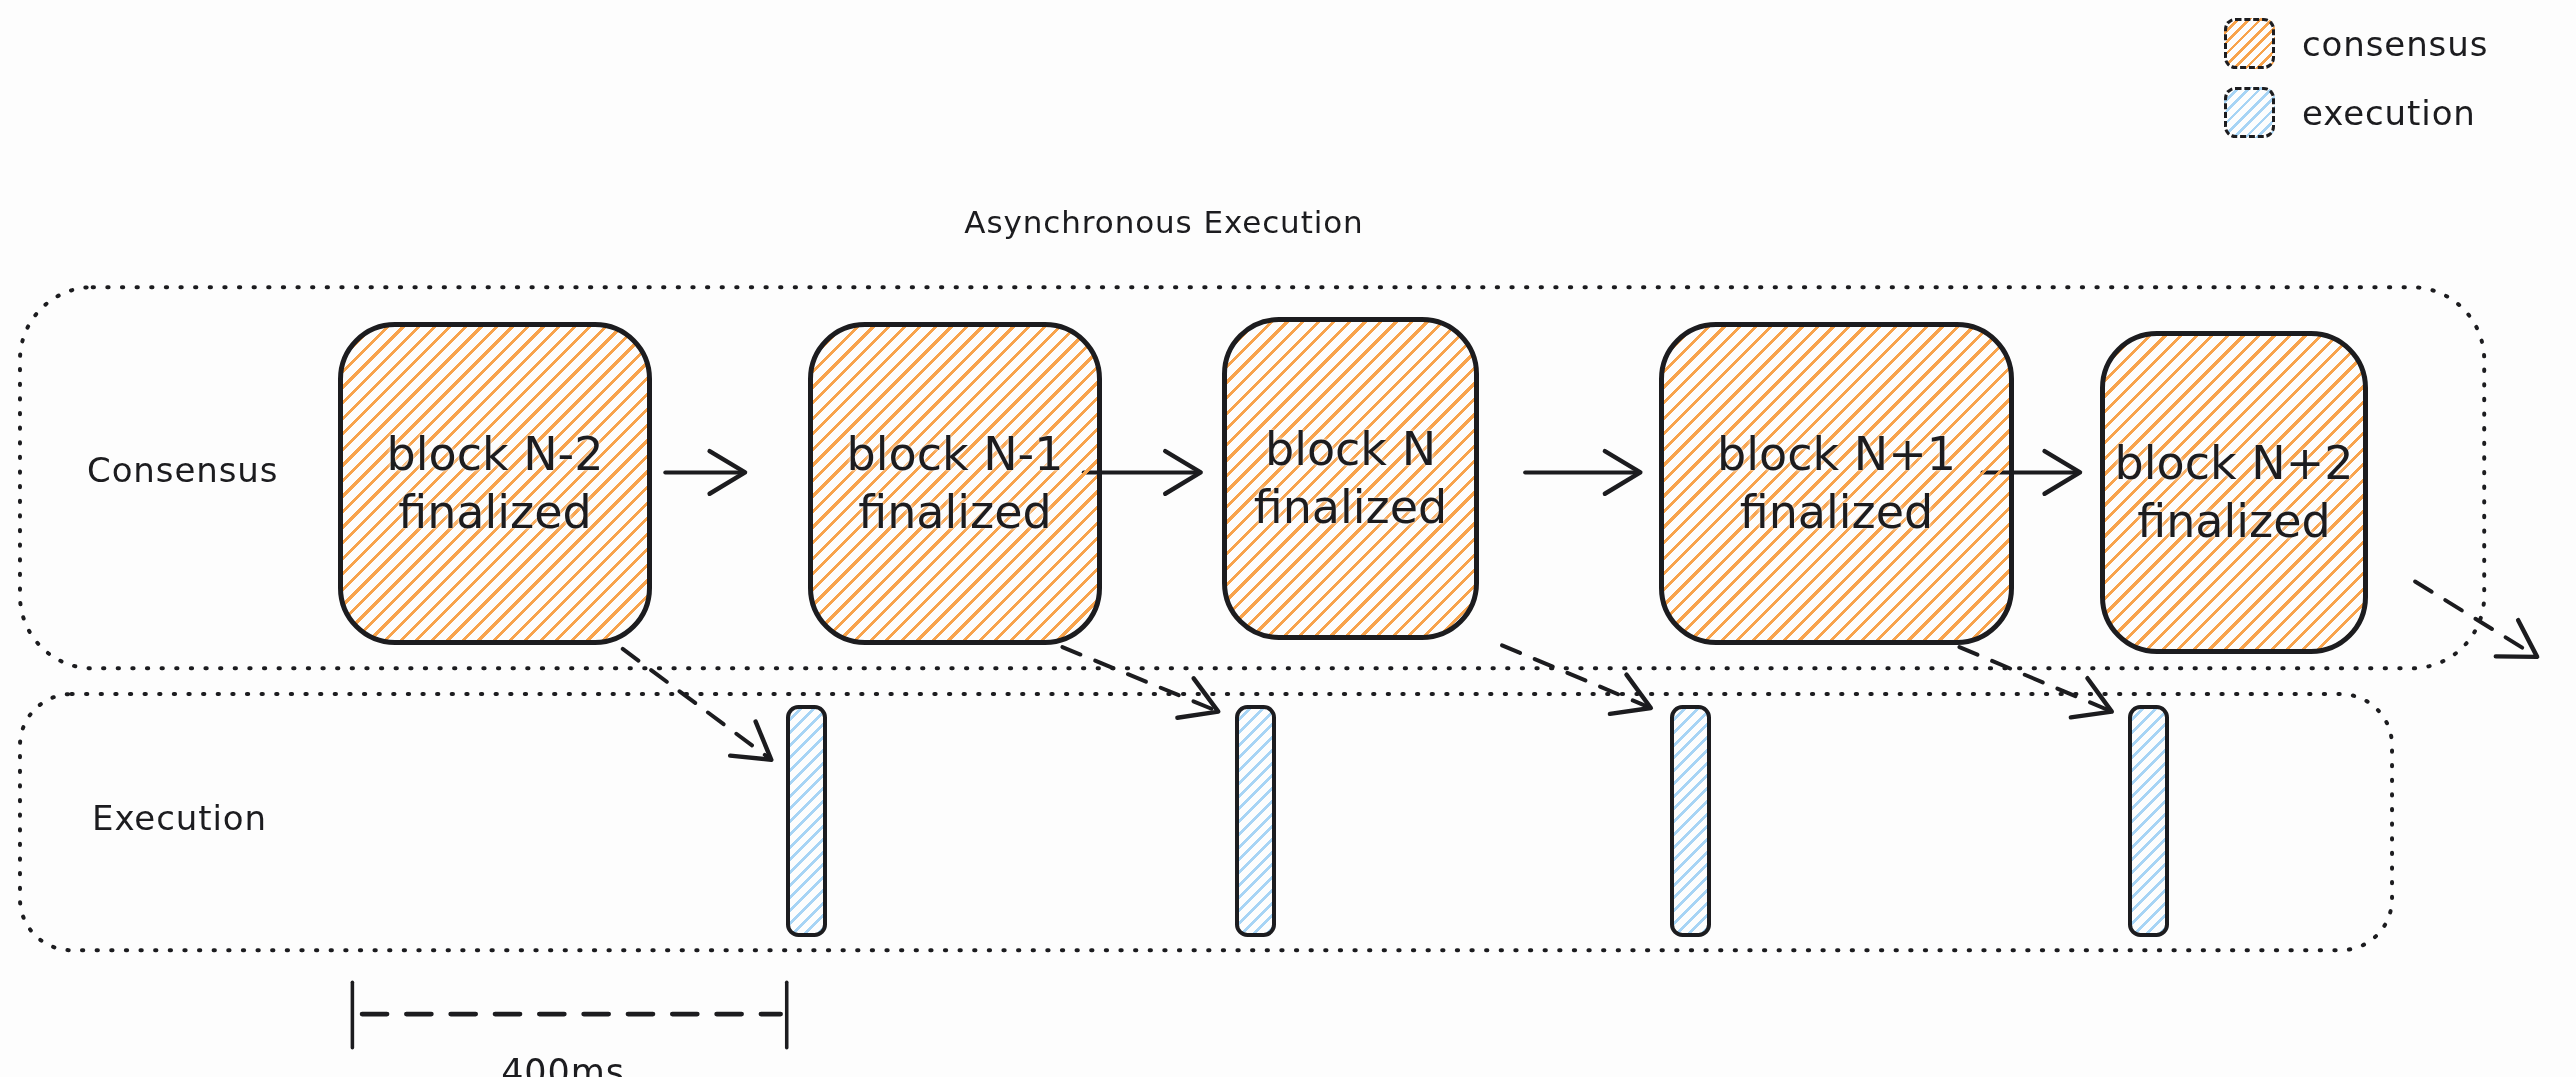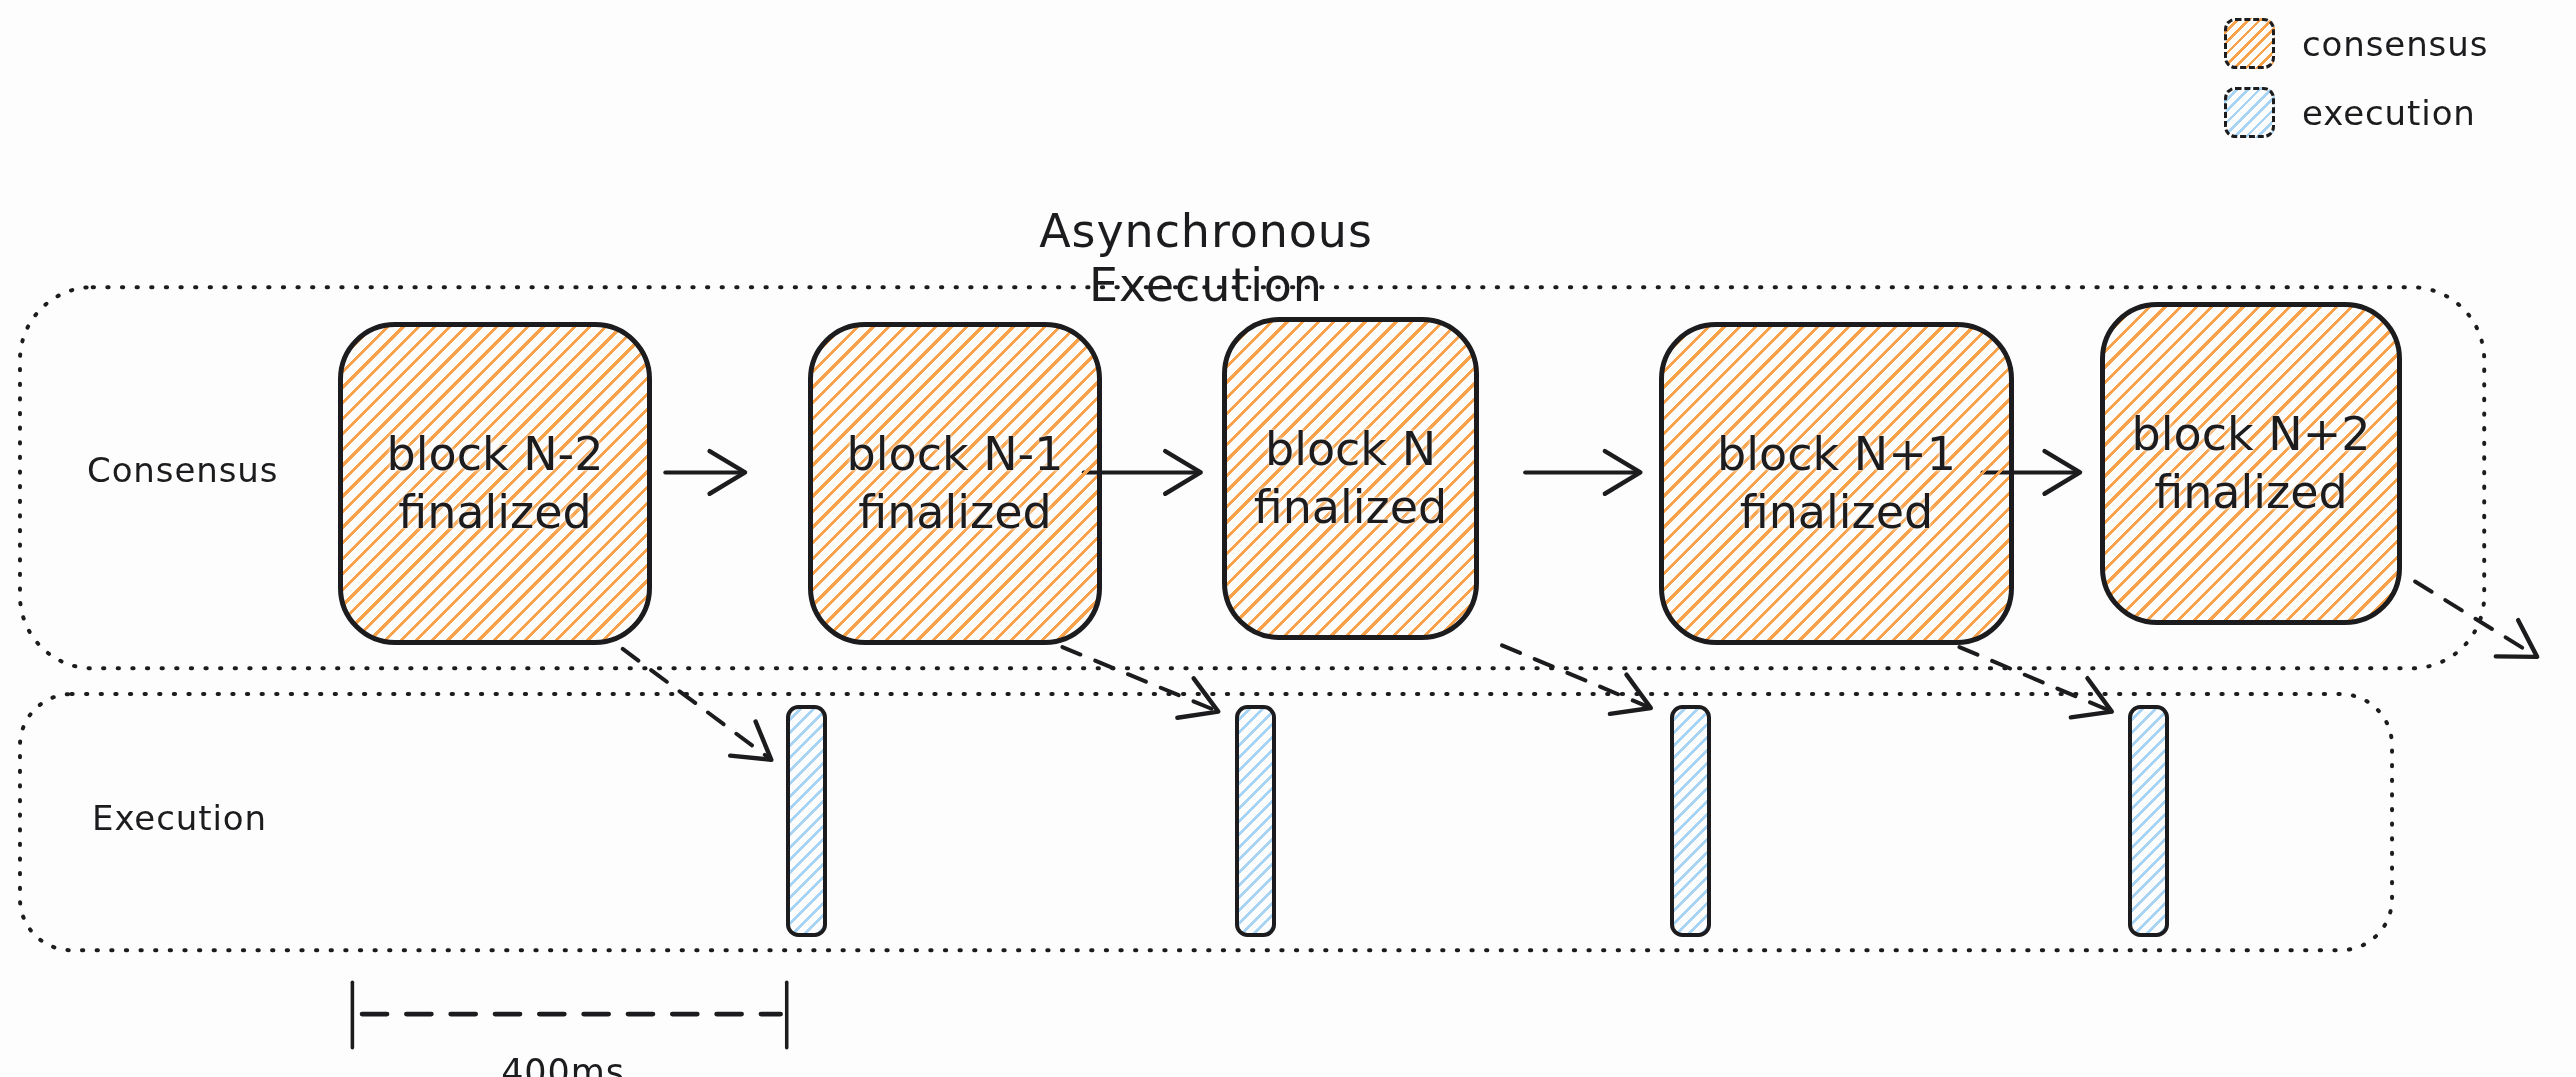--- a/index.html
+++ b/index.html
@@ -6,22 +6,22 @@
   #canvas{
     position:relative;
     width:2576px;height:1077px;
     background:#fdfdfd;
     font-family:"DejaVu Sans","Liberation Sans",sans-serif;
     color:#1c1c1f;
     overflow:hidden;
   }
   #overlay{position:absolute;left:0;top:0;width:2576px;height:1077px;}
   .title{
-    position:absolute;left:940px;top:204px;width:532px;
-    text-align:center;font-size:46px;font-weight:500;letter-spacing:0.9px;
+    position:absolute;left:898px;top:204px;width:532px;
+    text-align:center;font-size:31px;font-weight:500;letter-spacing:0.9px;
   }
   .lane-label{position:absolute;font-size:34px;font-weight:500;letter-spacing:0.9px;}
   .lane-label.consensus{left:87px;top:450px;}
   .lane-label.execution{left:92px;top:798px;}
   .block{
     position:absolute;top:322px;height:323px;
     box-sizing:border-box;
     border:5.3px solid #1c1c1f;border-radius:57px;
     background:
       repeating-linear-gradient(135deg,
@@ -113,21 +113,21 @@
     <div class="block-line">finalized</div>
   </div>
   <div class="block" style="left:1222px;width:257px;top:317px">
     <div class="block-line">block N</div>
     <div class="block-line">finalized</div>
   </div>
   <div class="block" style="left:1659px;width:355px">
     <div class="block-line">block N+1</div>
     <div class="block-line">finalized</div>
   </div>
-  <div class="block" style="left:2100px;width:302px;top:302px">
+  <div class="block" style="left:2100px;width:268px;top:331px">
     <div class="block-line">block N+2</div>
     <div class="block-line">finalized</div>
   </div>
 
   <div class="bar" style="left:786px"></div>
   <div class="bar" style="left:1235px"></div>
   <div class="bar" style="left:1670px"></div>
   <div class="bar" style="left:2128px"></div>
 
   <div class="legend">

